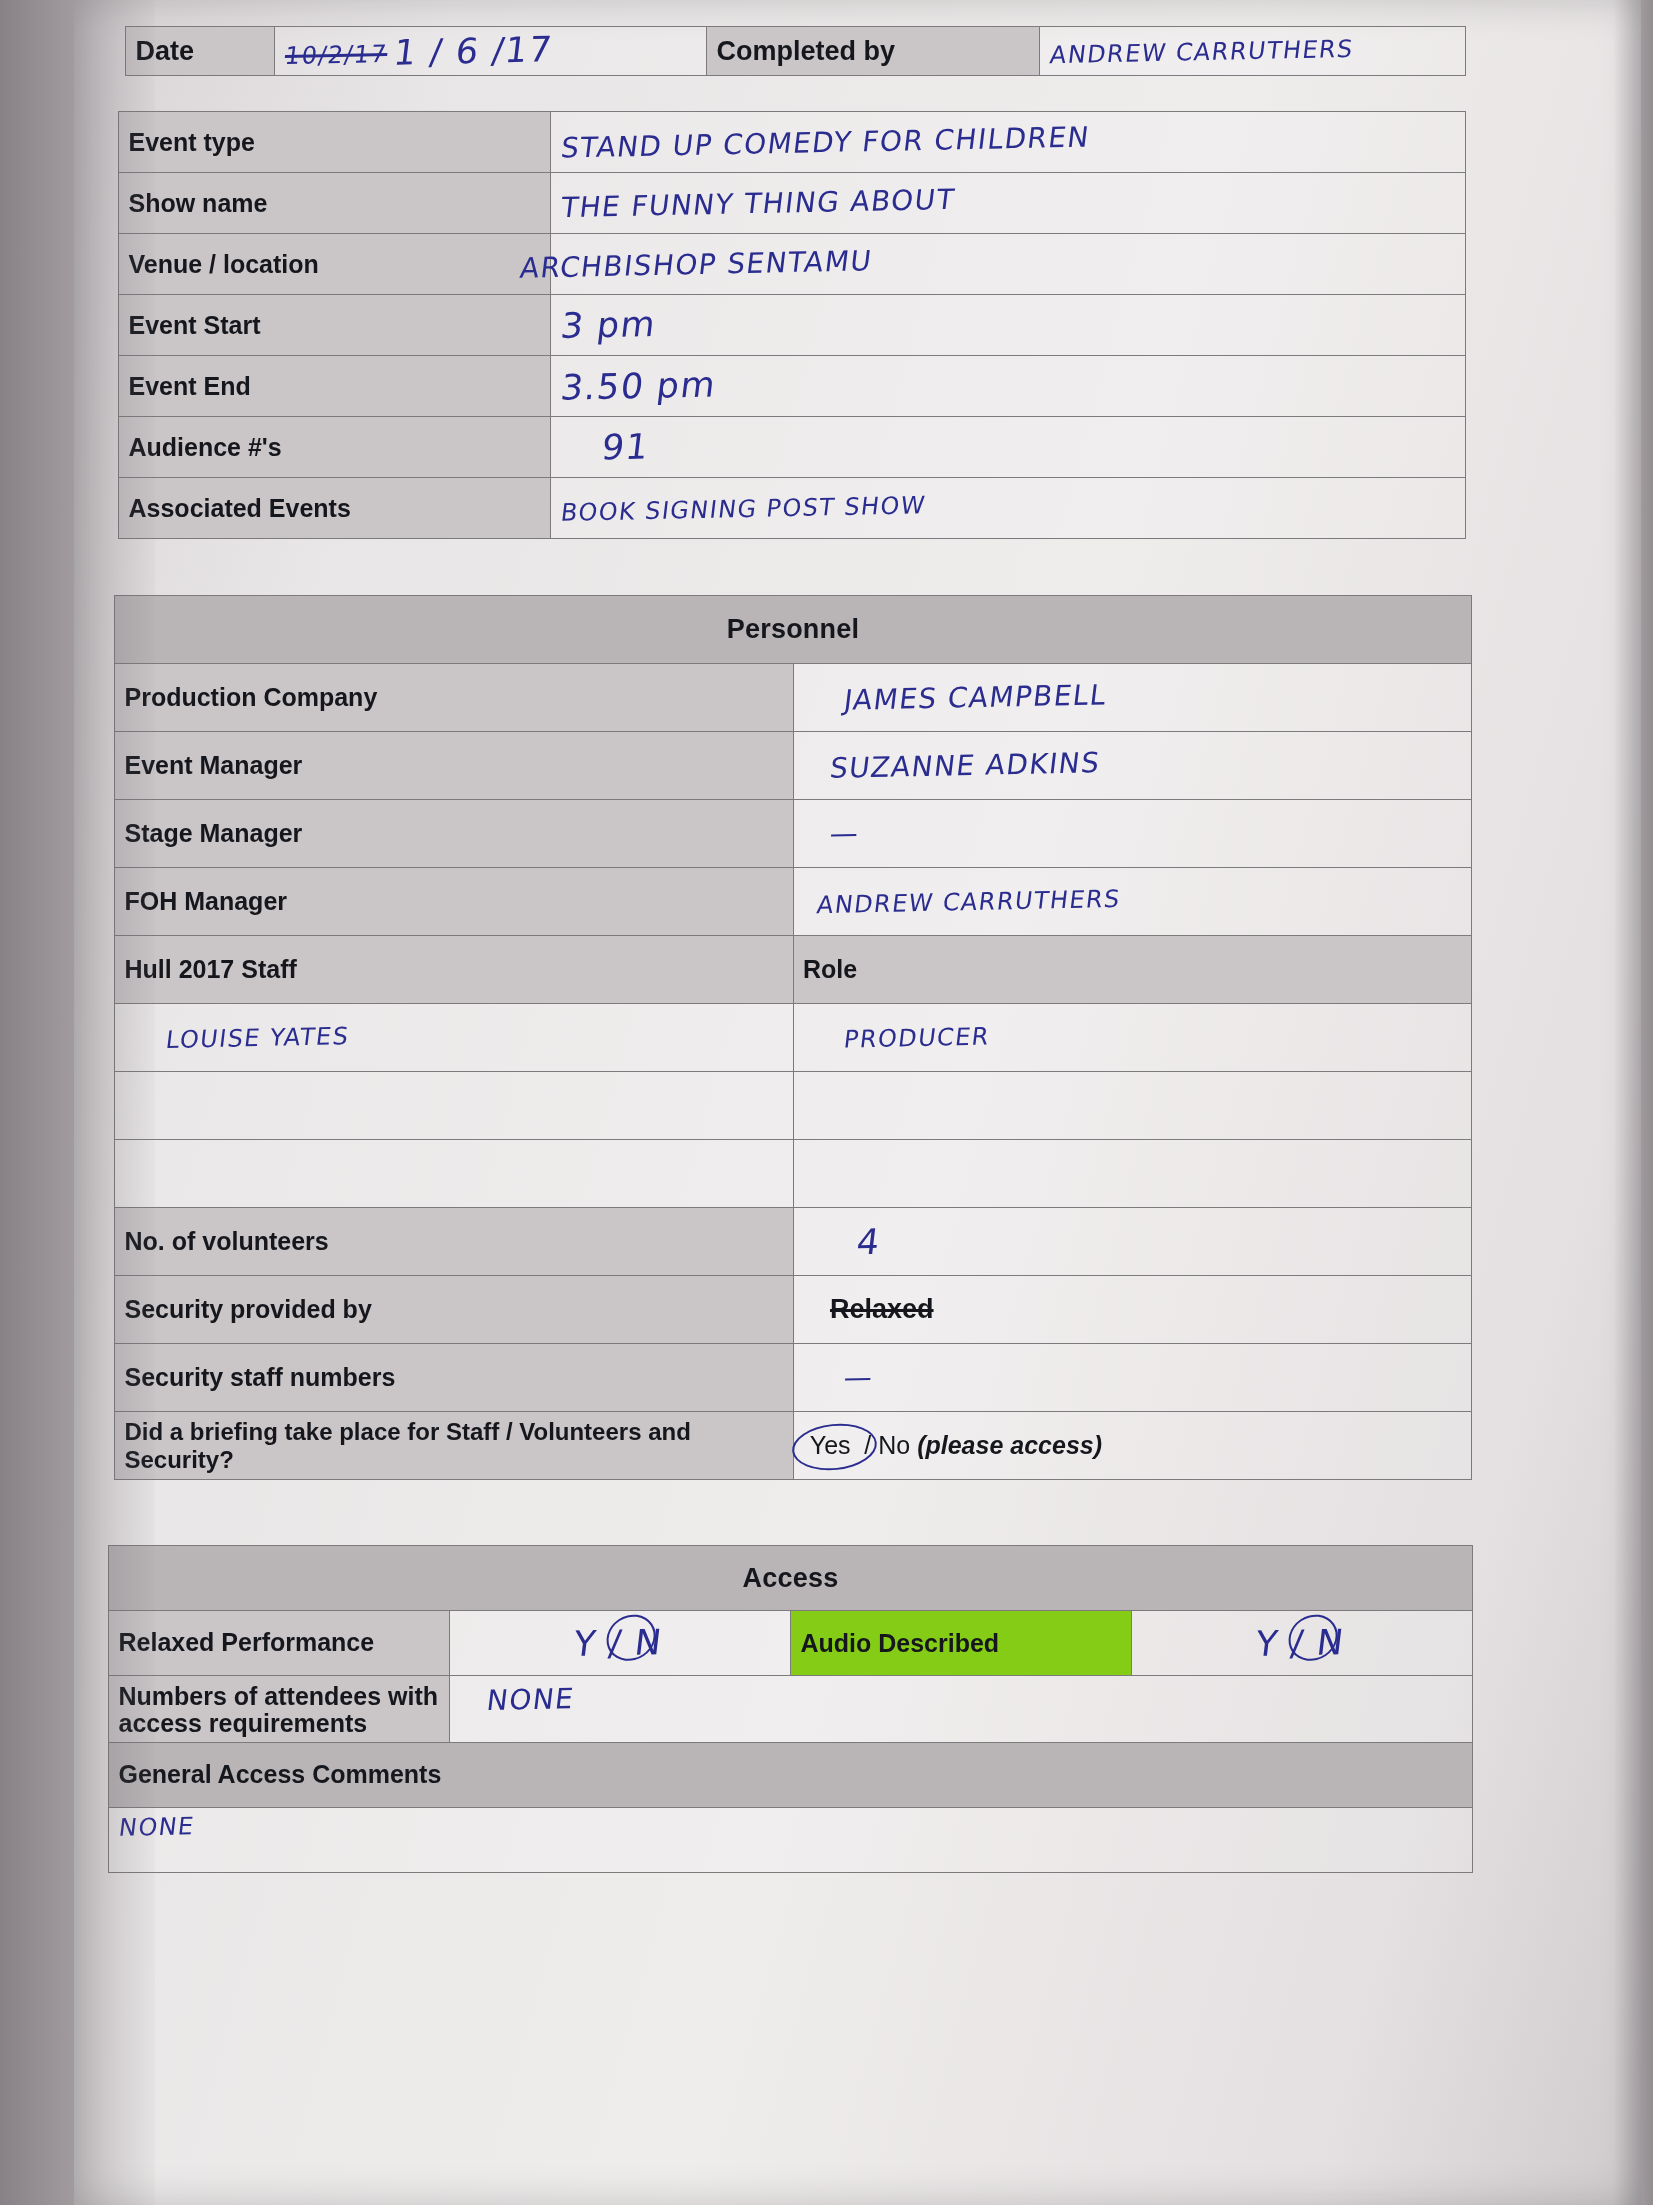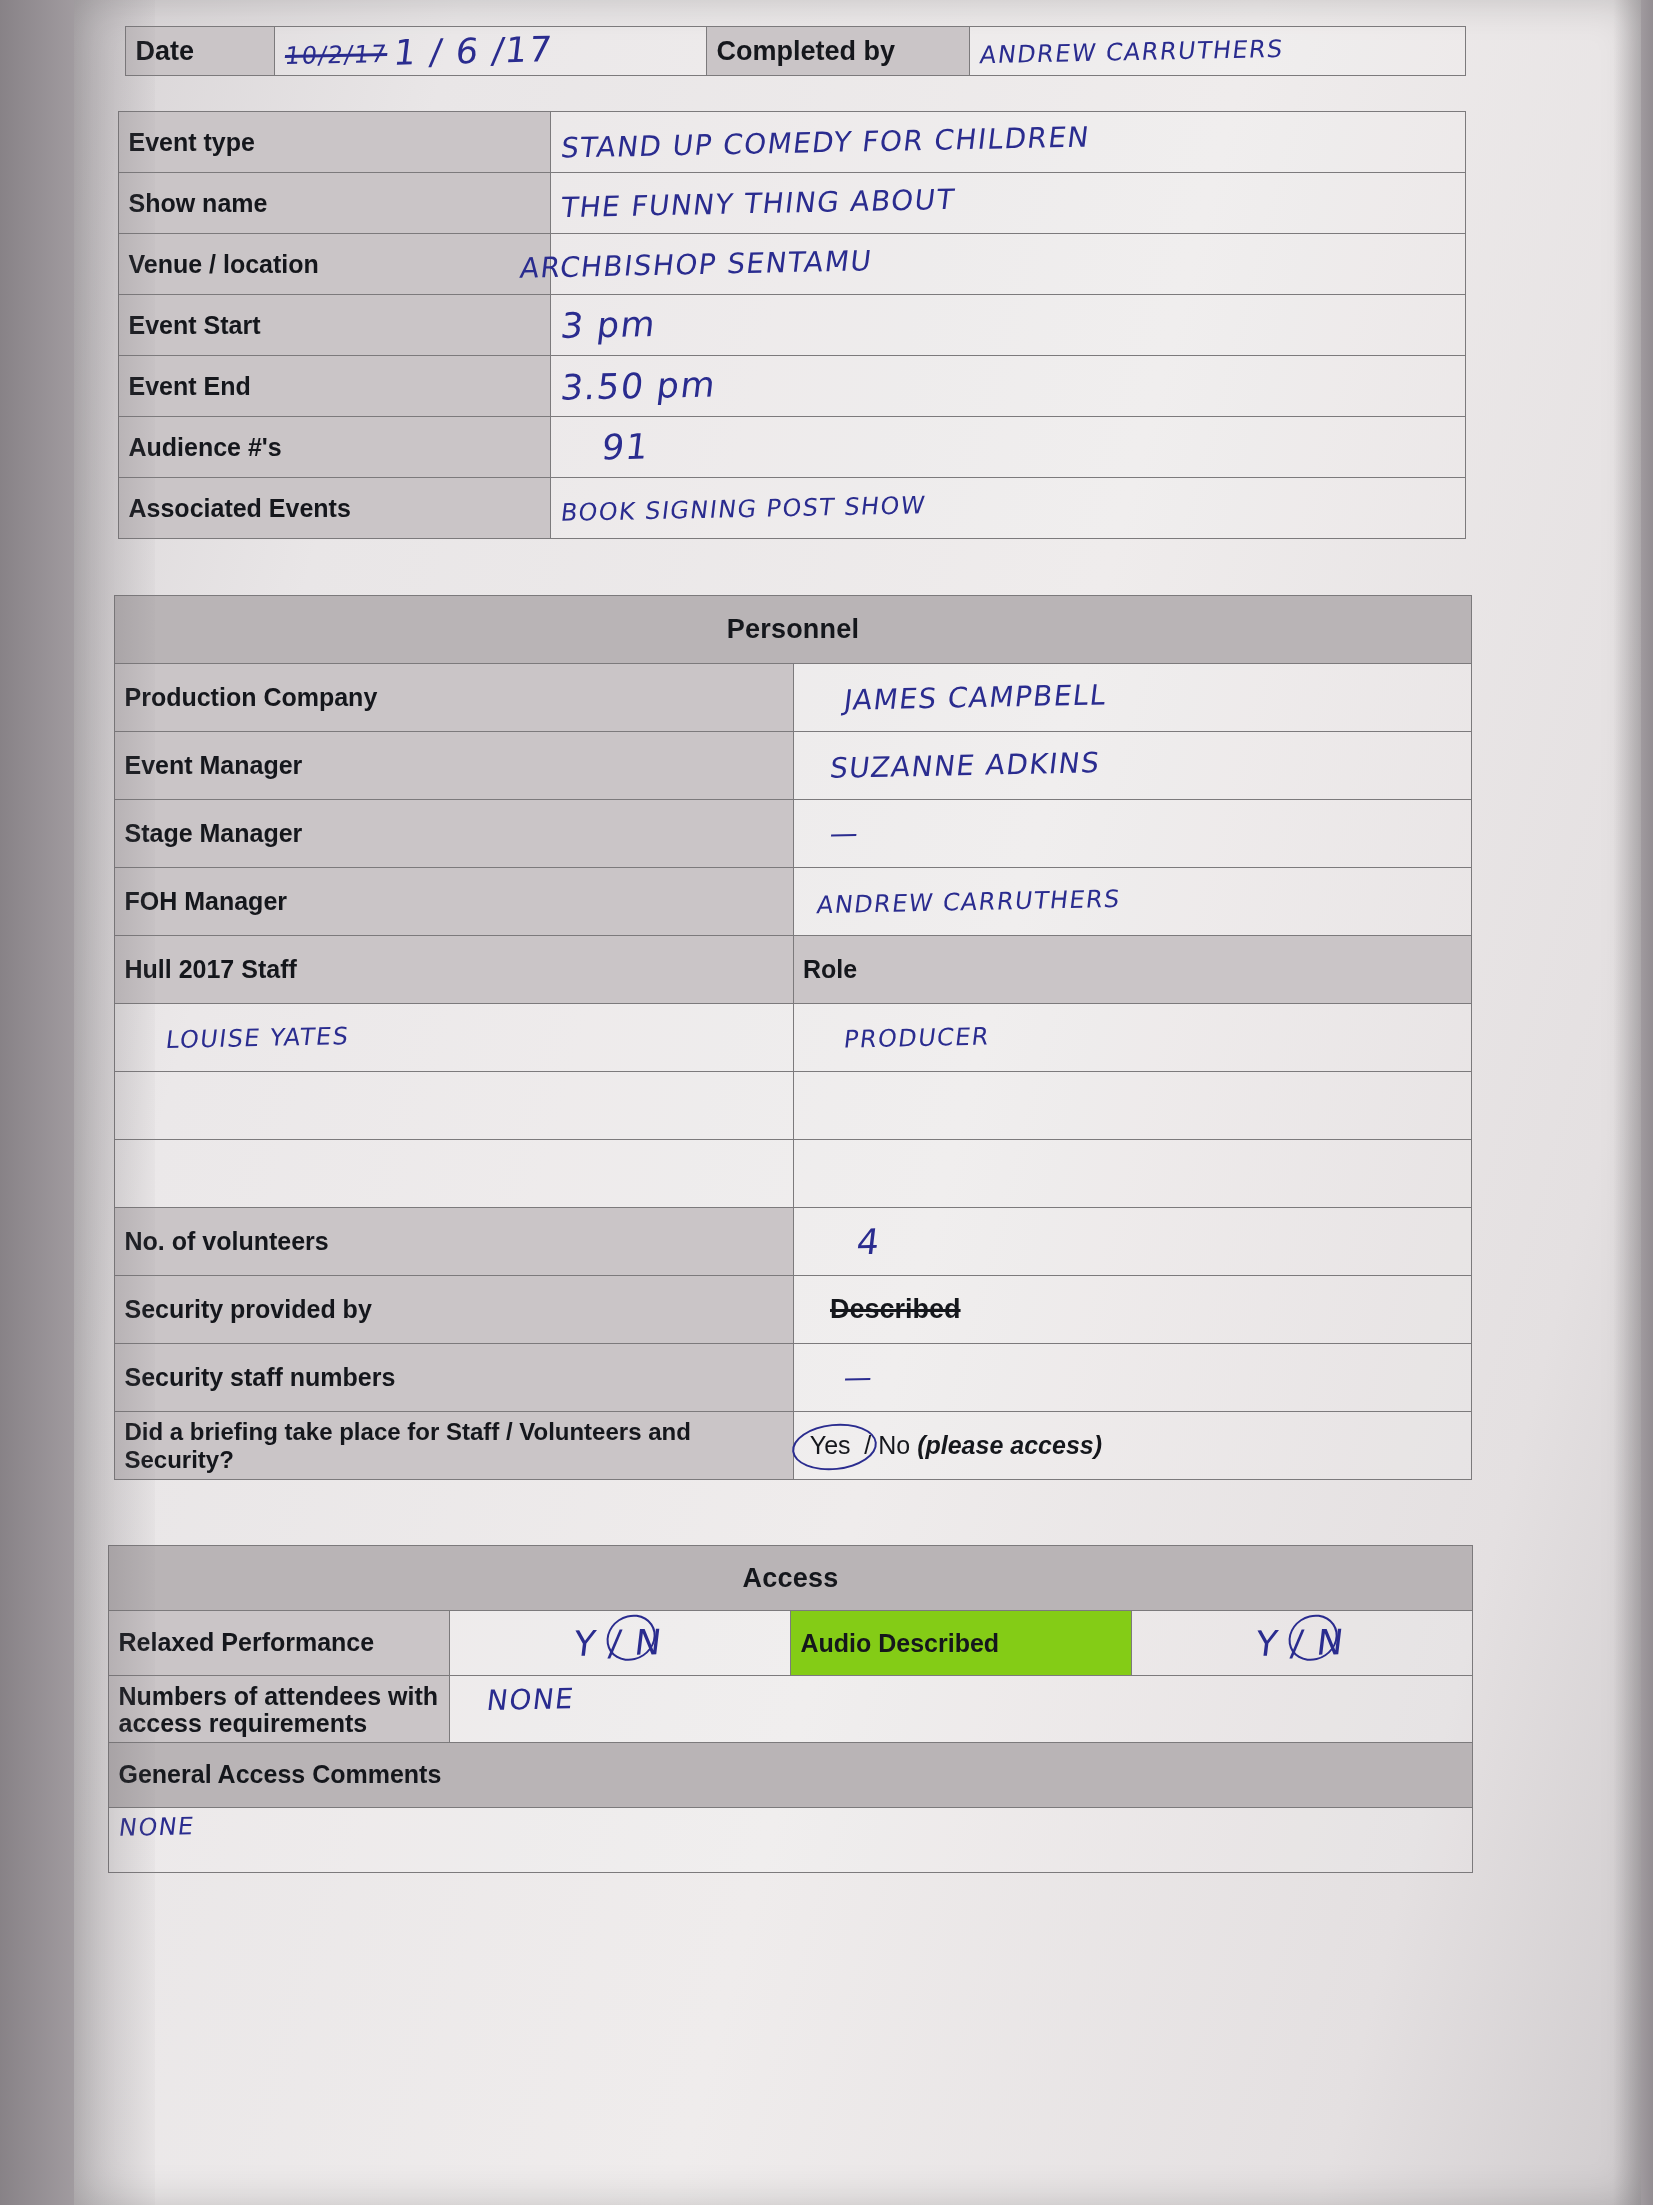--- a/index.html
+++ b/index.html
@@ -81,21 +81,21 @@
   #top-block { left: 125px; top: 26px; width: 1341px; }
   #event-block { left: 118px; top: 111px; width: 1348px; }
   #personnel-block { left: 114px; top: 595px; width: 1358px; }
   #access-block { left: 108px; top: 1545px; width: 1365px; }
 
   
   .toprow td { height: 49px; font-size: 27px; }
 
   .date-label { width: 149px; }
   .date-value { width: 432px; }
-  .completed-label { width: 263px; }
+  .completed-label { width: 333px; }
   .completed-value { }
 
   
   #event-block td { height: 61px; }
   #event-block .label-cell { width: 432px; }
 
   
   #personnel-block td { height: 68px; margin-top: 20px; }
   .p-label { width: 405px; }
   .blankrow td { height: 65px; }
@@ -261,21 +261,21 @@
     </tr>
     <tr>
       <td class="label-cell">No. of volunteers</td>
       <td class="fill">
         <span class="hw big" style="margin-left:54px">4</span>
       </td>
     </tr>
     <tr>
       <td class="label-cell">Security provided by</td>
       <td class="fill">
-        <span style="margin-left:27px;font-size:27px;font-weight:bold;text-decoration:line-through;text-decoration-thickness:2.7px;">Described</span>
+        <span style="margin-left:27px;font-size:27px;font-weight:bold;text-decoration:line-through;text-decoration-thickness:2.7px;">Relaxed</span>
       </td>
     </tr>
     <tr>
       <td class="label-cell">Security staff numbers</td>
       <td class="fill">
         <span class="hw" style="margin-left:41px">—</span>
       </td>
     </tr>
     <tr>
       <td class="label-cell brief-label">Did a briefing take place for Staff / Volunteers and Security?</td>

